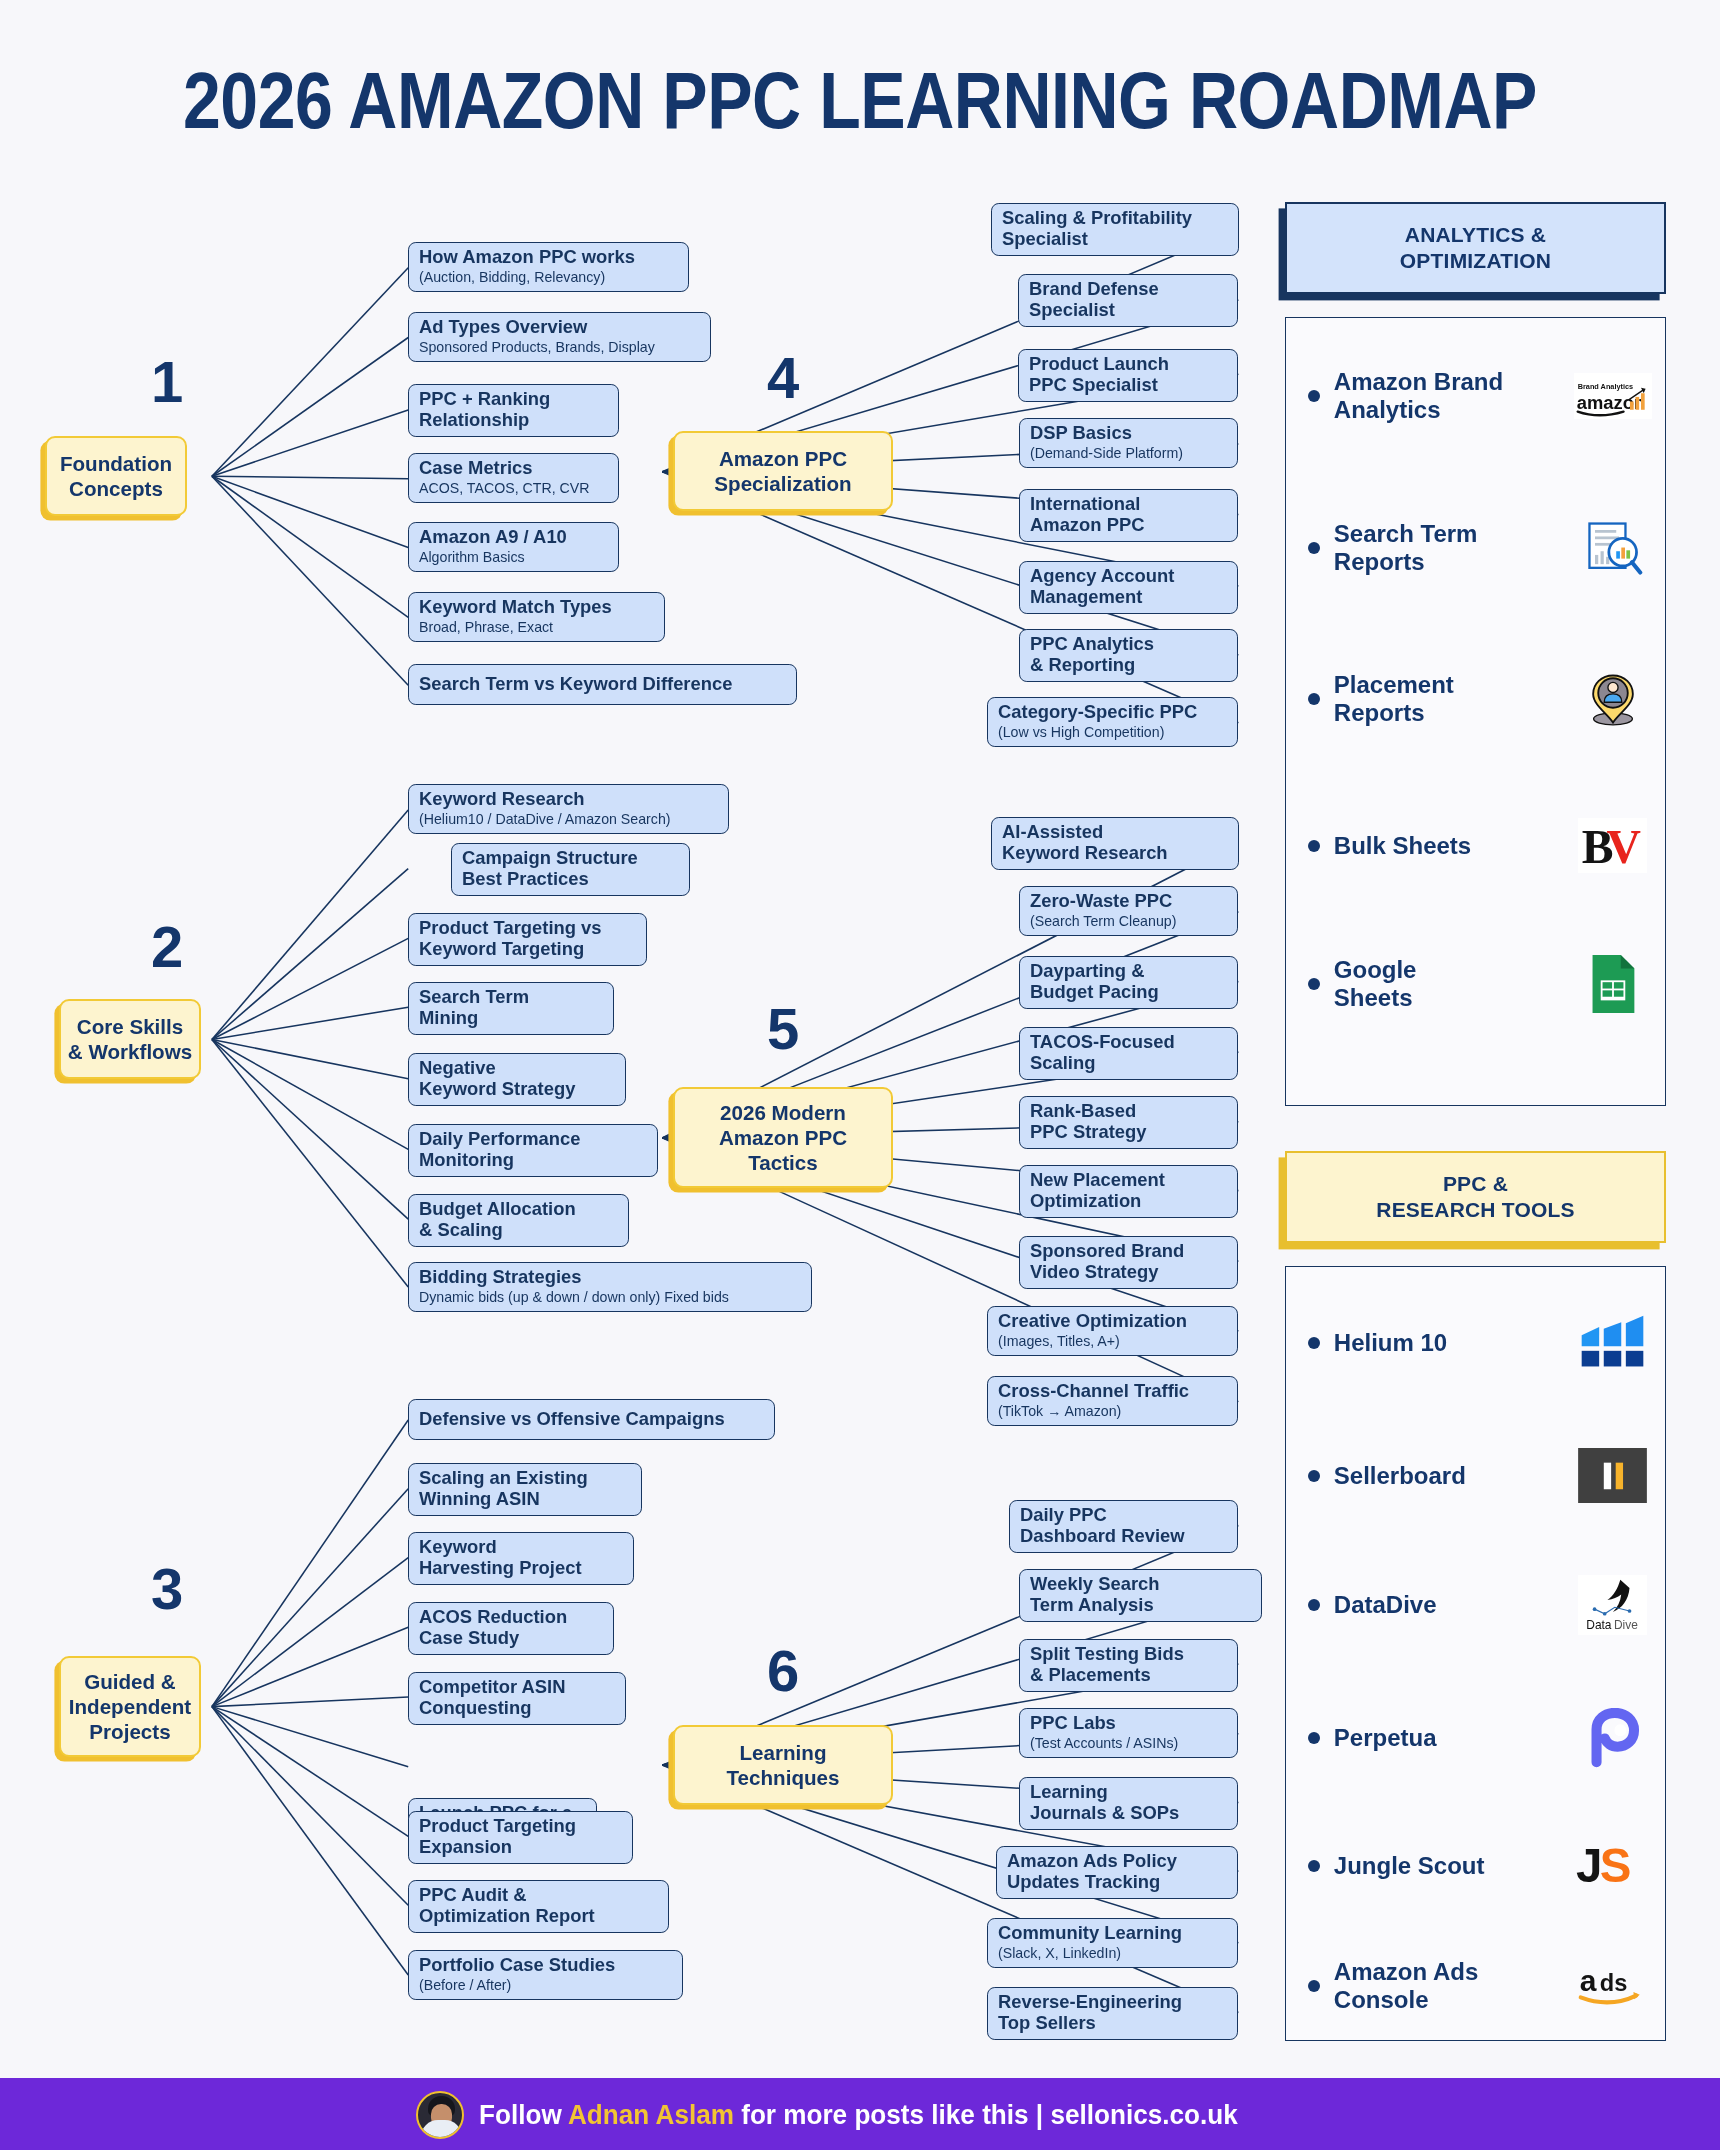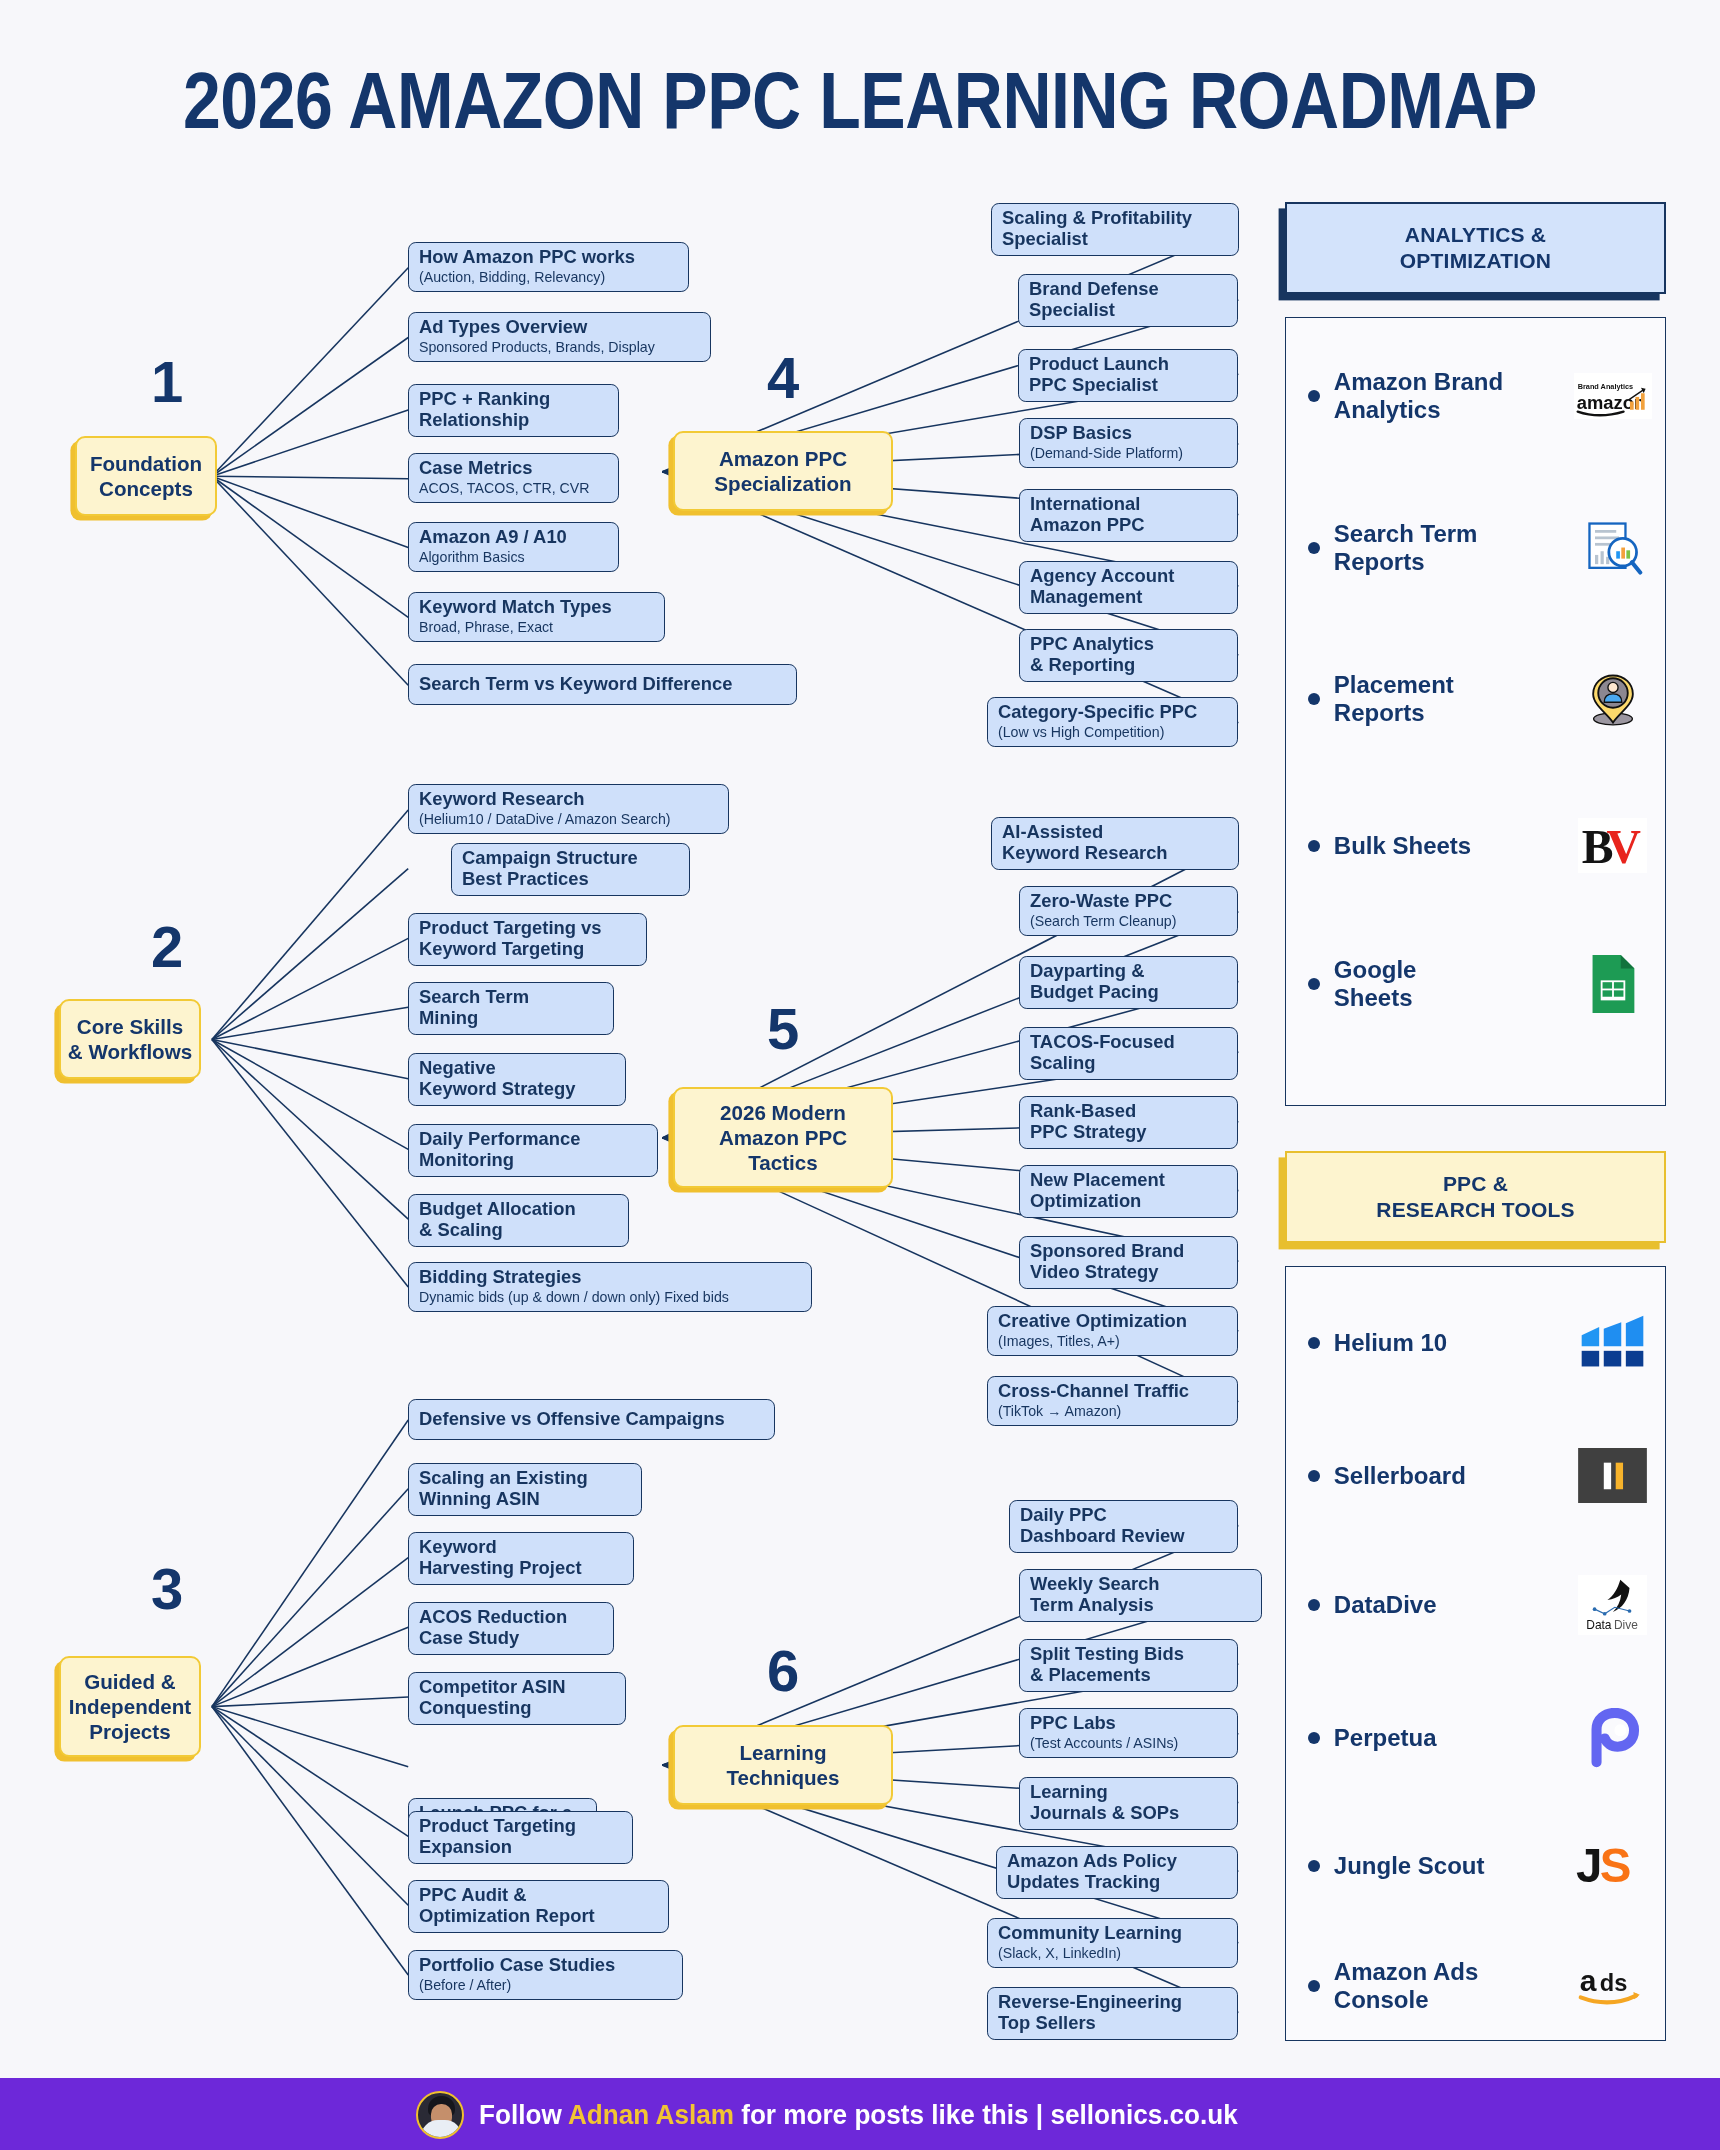--- a/index.html
+++ b/index.html
@@ -162,21 +162,21 @@
       <line x1="1444" y1="3847.5" x2="2700" y2="3627"></line>
       <line x1="1444" y1="3847.5" x2="2700" y2="3779"></line>
       <line x1="1444" y1="3847.5" x2="2700" y2="3929"></line>
       <line x1="1444" y1="3847.5" x2="2700" y2="4079"></line>
       <line x1="1444" y1="3847.5" x2="2700" y2="4235"></line>
       <line x1="1444" y1="3847.5" x2="2700" y2="4387"></line>
     </svg>
 
   <div id="branch-layer">
       <div class="hubnum" style="left: 151px; top: 353px;">1</div>
-      <div class="hub" style="left: 75px; top: 436px; width: 142px; height: 80px;">
+      <div class="hub" style="left: 45px; top: 436px; width: 142px; height: 80px;">
         <div>Foundation<br>Concepts</div>
       </div>
       <div class="leaf" style="left: 408px; top: 242px; width: 281px; min-height: 50px;">
         <div class="t">How Amazon PPC works</div>
         <div class="s">(Auction, Bidding, Relevancy)</div>
       </div>
       <div class="leaf" style="left: 408px; top: 312px; width: 303px; min-height: 50px;">
         <div class="t">Ad Types Overview</div>
         <div class="s">Sponsored Products, Brands, Display</div>
       </div>

